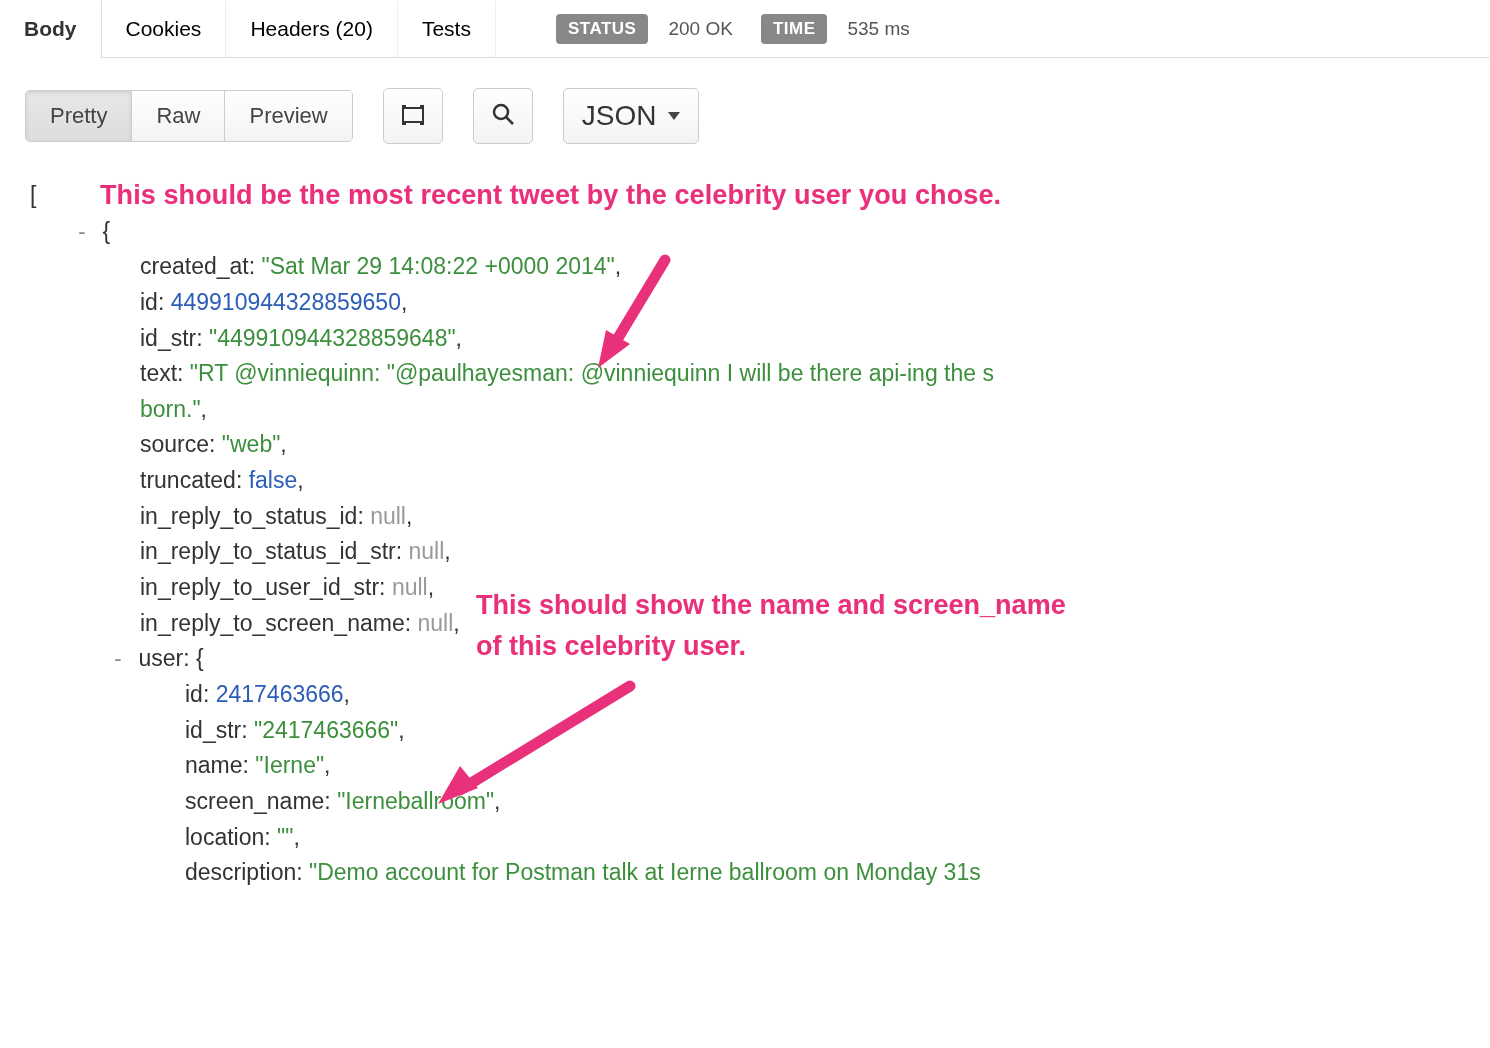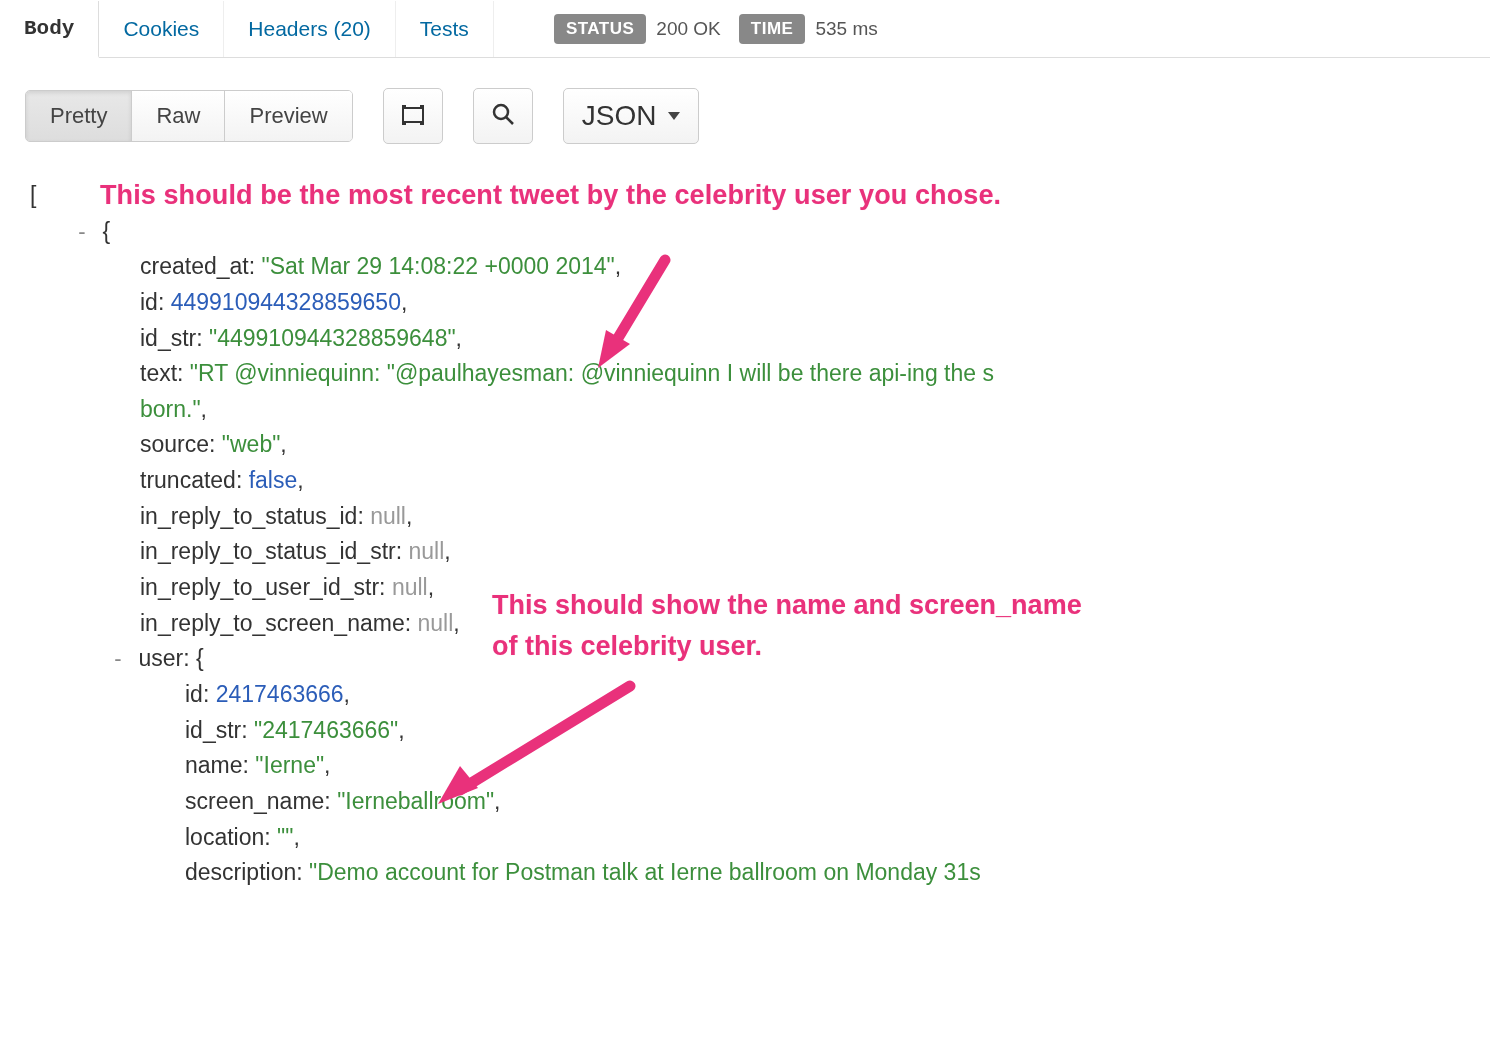--- a/index.html
+++ b/index.html
@@ -14,37 +14,36 @@
   .tabs {
     display: flex;
     align-items: center;
     border-bottom: 1px solid #ddd;
     height: 58px;
     padding-left: 0;
   }
   .tab {
     padding: 16px 24px;
     font-size: 21px;
-    color: #0369a1;
+    color: #000000;
     border-right: 1px solid #eee;
     cursor: pointer;
   }
   .tab.active {
     color: #333;
     font-weight: 600;
     border-right: 1px solid #ddd;
     border-bottom: 2px solid #fff;
     position: relative;
     top: 1px;
-    font-family: Liberation Mono, monospace;
   }
   .status-bar {
     display: flex;
     align-items: center;
-    gap: 10px;
+    gap: 20px;
     margin-left: 60px;
   }
   .badge {
     background: #888;
     color: #fff;
     font-weight: 700;
     font-size: 17px;
     padding: 5px 12px;
     border-radius: 4px;
     letter-spacing: 0.5px;
@@ -128,21 +127,21 @@
     left: 100px;
     color: #e9317b;
     font-weight: 800;
     font-size: 27px;
     letter-spacing: 0.1px;
     text-shadow: 0 0 1px rgba(233,49,123,0.2);
   }
   .anno2 {
     position: absolute;
     top: 585px;
-    left: 492px;
+    left: 476px;
     color: #e9317b;
     font-weight: 800;
     font-size: 27px;
     line-height: 1.5;
     text-shadow: 0 0 1px rgba(233,49,123,0.2);
   }
   .arrow { position: absolute; }
   .arrow svg { display:block; }
 
   .caret-down {

